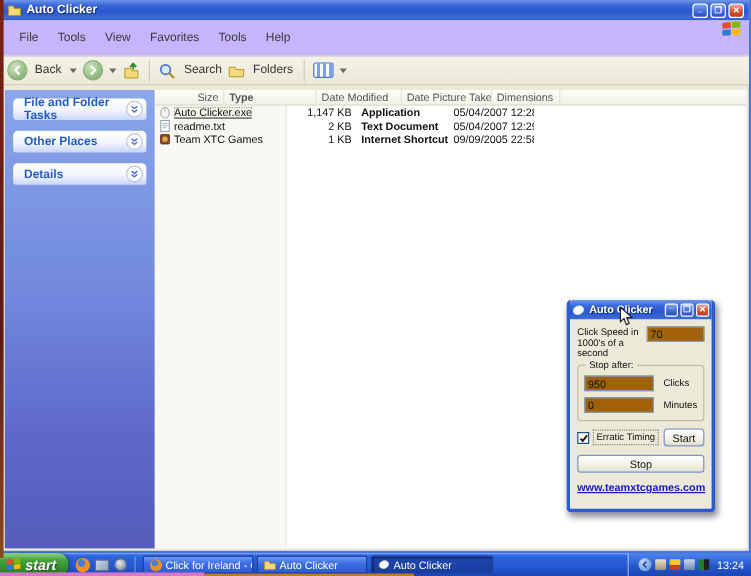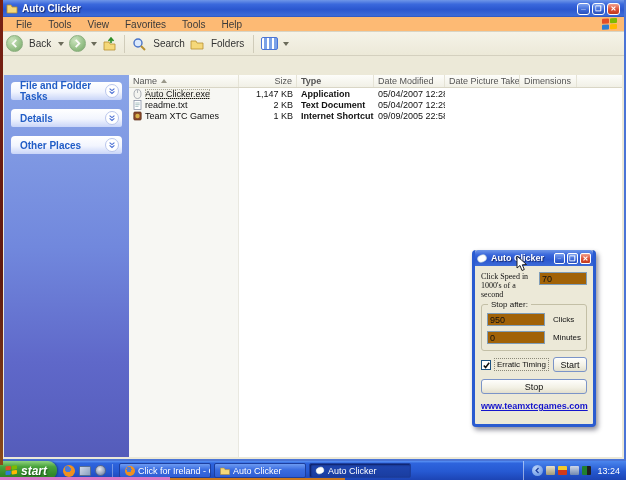--- a/index.html
+++ b/index.html
@@ -30,22 +30,22 @@
     width:13px; height:12px; border-radius:3px; border:1px solid #fff;
     background:linear-gradient(180deg,#7da1ef,#3c68d8 60%,#2a50bb);
     color:#fff; font-size:8px; line-height:10px; text-align:center; font-weight:bold;
   }
   .ctrl.close { background:linear-gradient(180deg,#f2a28f,#dd4f33 55%,#c03a1e); }
   .ctrl.min::before { content:"_"; position:relative; top:-2px; }
   .ctrl.max::before { content:"❐"; font-size:7px; }
   .ctrl.close::before { content:"✕"; font-size:7px; }
 
   .menubar {
-    height:15px; display:flex; align-items:center; gap:0; padding-left:6px;
-    background:#fdba74; border-bottom:1px solid #d8d4c4; position:relative; font-size:10px; color:#3a3a3a;
+    height:30px; display:flex; align-items:center; gap:0; padding-left:6px;
+    background:#c4b5fd; border-bottom:1px solid #d8d4c4; position:relative; font-size:10px; color:#3a3a3a;
   }
   .menubar .menu-item { padding:0 8px; }
   .menubar .winlogo { position:absolute; right:6px; top:0px; width:17px; height:15px; }
 
   .toolbar {
     height:24px; display:flex; align-items:center; padding:0 4px; gap:3px;
     background:linear-gradient(180deg,#f5f3e8,#ece9d8); border-bottom:1px solid #d4d0bf;
     font-size:10px; color:#333;
   }
   .navcircle {
@@ -107,21 +107,21 @@
   .dlg-title {
     height:16px; margin:-0px -0px 0 -0px; display:flex; align-items:center; padding:0 2px;
     background:linear-gradient(180deg,#6f96e8 0%,#3a68dc 30%,#2b57cf 60%,#3d6bd8 100%);
     border-radius:3px 3px 0 0;
   }
   .dlg-title .win-icon { width:11px; height:9px; margin-right:3px; flex:none; }
   .dlg-title .dtext { flex:1; color:#fff; font-weight:bold; font-size:9px; text-shadow:1px 1px 1px rgba(0,0,40,.6); white-space:nowrap; }
   .dlg-title .ctrl { width:11px; height:11px; font-size:6px; line-height:9px; border-radius:2px; }
   .dlg-body { position:relative; padding:6px 6px 4px 6px; font-size:8px; color:#111; }
   .cs-row { display:flex; align-items:flex-start; margin-bottom:5px; }
-  .cs-label { width:60px; line-height:9px;font-family:Liberation Serif, serif; }
+  .cs-label { width:60px; line-height:9px; }
   .xp-input {
     border:1px solid #7f9db9; background:#a16207; font-family:"Liberation Sans",sans-serif;
     font-size:9px; height:13px; padding:0 2px; color:#111;
   }
   .cs-input { width:48px; }
   .groupbox {
     position:relative; border:1px solid #c3bfa6; border-radius:3px; padding:8px 5px 5px 5px; margin-bottom:6px;
   }
   .gb-legend { position:absolute; top:-5px; left:6px; background:#ece9d8; padding:0 3px; font-size:8px; }
   .gb-row { display:flex; align-items:center; margin-bottom:5px; }
@@ -257,44 +257,40 @@
       <div class="sidebar">
         <div class="panel-hdr">
           <span class="ptitle">File and Folder Tasks</span>
           <span class="chev-btn">
             <svg width="8" height="8" viewBox="0 0 10 10">
                 <path d="M2 2 L5 4.5 L8 2 M2 5.5 L5 8 L8 5.5" stroke="#4a6fd4" stroke-width="1.4" fill="none"></path>
               </svg>
           </span>
         </div>
         <div class="panel-hdr">
+          <span class="ptitle">Other Places</span>
+          <span class="chev-btn">
+            <svg width="8" height="8" viewBox="0 0 10 10">
+                <path d="M2 2 L5 4.5 L8 2 M2 5.5 L5 8 L8 5.5" stroke="#4a6fd4" stroke-width="1.4" fill="none"></path>
+              </svg>
+          </span>
+        </div>
+        <div class="panel-hdr">
           <span class="ptitle">Details</span>
           <span class="chev-btn">
             <svg width="8" height="8" viewBox="0 0 10 10">
                 <path d="M2 2 L5 4.5 L8 2 M2 5.5 L5 8 L8 5.5" stroke="#4a6fd4" stroke-width="1.4" fill="none"></path>
               </svg>
           </span>
         </div>
-        <div class="panel-hdr">
-          <span class="ptitle">Other Places</span>
-          <span class="chev-btn">
-            <svg width="8" height="8" viewBox="0 0 10 10">
-                <path d="M2 2 L5 4.5 L8 2 M2 5.5 L5 8 L8 5.5" stroke="#4a6fd4" stroke-width="1.4" fill="none"></path>
-              </svg>
-          </span>
-        </div>
       </div>
 
       <div class="filearea">
         <div class="namecol-shade"></div>
         <div class="colheader">
-          <span class="hcell w-name">
-              <span>Name</span>
-              <span class="sort-asc"></span>
-            </span>
           <span class="hcell w-size right">Size</span>
           <span class="hcell w-type">Type</span>
           <span class="hcell w-date">Date Modified</span>
           <span class="hcell w-dpt">Date Picture Taken</span>
           <span class="hcell w-dim">Dimensions</span>
         </div>
 
         <div class="filerow">
           <span class="fcell w-name">
             <svg class="ficon" viewBox="0 0 9 10">

